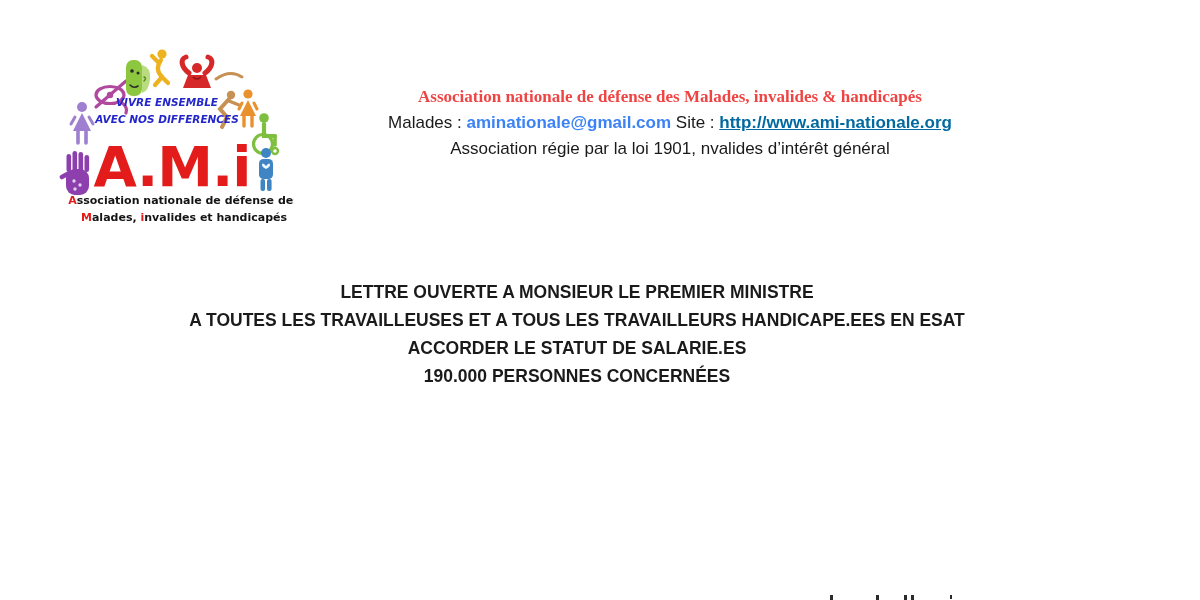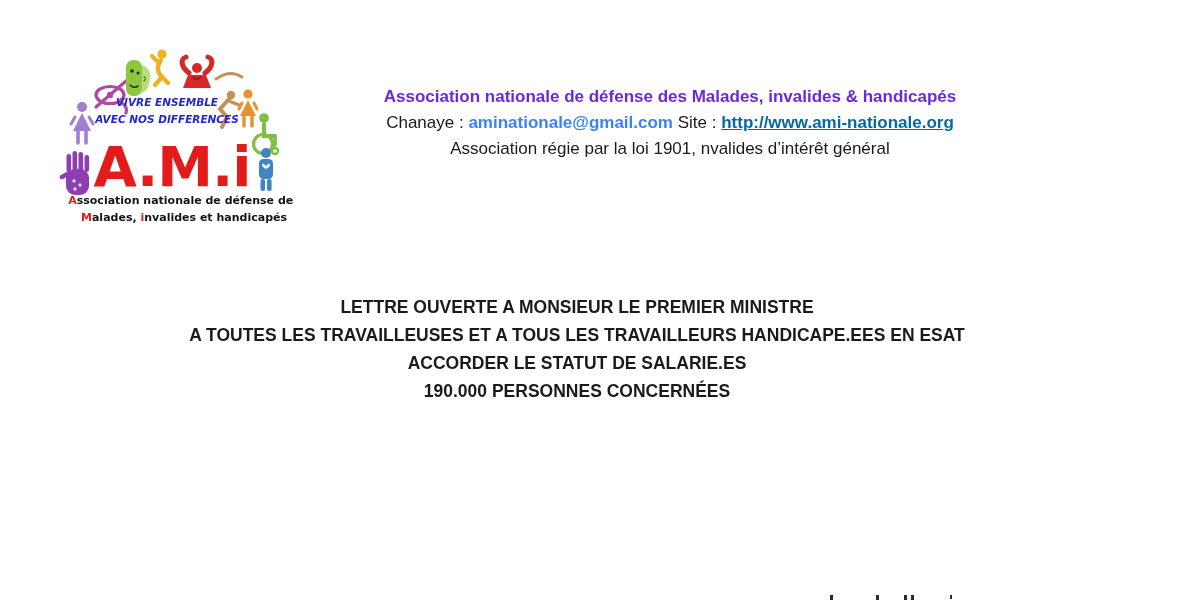--- a/index.html
+++ b/index.html
@@ -13,26 +13,26 @@
   .logo text{font-family:"DejaVu Sans",sans-serif;}
   .logo .motto{fill:#2326c8;font-size:10.5px;font-weight:bold;font-style:italic;}
   .logo .acronym{fill:#e31b1b;font-size:56px;font-weight:bold;letter-spacing:-1px;}
   .logo .caption{fill:#141414;font-size:11px;font-weight:bold;}
   .logo .cap-red{fill:#e31b1b;}
   
   .header-block{
     position:absolute;left:340px;top:84px;width:660px;
     text-align:center;font-size:17px;line-height:26px;color:#1a1a1a;
   }
-  .org-name{font-weight:bold;color:#6d28d9;}
+  .org-name{font-weight:bold;color:#ef4444;font-family:Liberation Serif, serif;}
   .hl-blue{font-weight:bold;color:#3b82f6;text-decoration:none;}
   .hl-blue-underline{font-weight:bold;color:#0369a1;text-decoration:underline;}
   
   .title-block{
-    position:absolute;left:112px;top:293px;width:930px;
+    position:absolute;left:112px;top:278px;width:930px;
     text-align:center;font-weight:bold;font-size:17.5px;line-height:28px;color:#1a1a1a;
   }
   
   .frag{position:absolute;top:595px;height:5px;background:#2a2a2a;}
   .f1{left:830px;width:3px;}
   .f2{left:876px;width:3px;}
   .f3{left:904px;width:3px;}
   .f4{left:911px;width:3px;}
   .f5{left:950px;width:2px;height:4px;}
 </style>
@@ -126,21 +126,21 @@
   <text class="motto" x="109" y="80" text-anchor="middle">AVEC NOS DIFFERENCES</text>
 
   <text class="acronym" x="114" y="143" text-anchor="middle">A.M.i</text>
 
   <text class="caption" x="126" y="161" text-anchor="middle"><tspan class="cap-red">A</tspan><tspan>ssociation nationale de défense des</tspan></text>
   <text class="caption" x="126" y="178" text-anchor="middle"><tspan class="cap-red">M</tspan><tspan>alades, </tspan><tspan class="cap-red">i</tspan><tspan>nvalides et handicapés</tspan></text>
 </svg>
 
 <div class="header-block">
   <div class="org-name">Association nationale de défense des Malades, invalides &amp; handicapés</div>
-  <div><span>Chanaye : </span><a class="hl-blue" href="#">aminationale@gmail.com</a><span> Site : </span><a class="hl-blue-underline" href="#">http://www.ami-nationale.org</a></div>
+  <div><span>Malades : </span><a class="hl-blue" href="#">aminationale@gmail.com</a><span> Site : </span><a class="hl-blue-underline" href="#">http://www.ami-nationale.org</a></div>
   <div>Association régie par la loi 1901, nvalides d’intérêt général</div>
 </div>
 
 <div class="title-block">
   <div>LETTRE OUVERTE A MONSIEUR LE PREMIER MINISTRE</div>
   <div>A TOUTES LES TRAVAILLEUSES ET A TOUS LES TRAVAILLEURS HANDICAPE.EES EN ESAT</div>
   <div>ACCORDER LE STATUT DE SALARIE.ES</div>
   <div>190.000 PERSONNES CONCERNÉES</div>
 </div>
 

